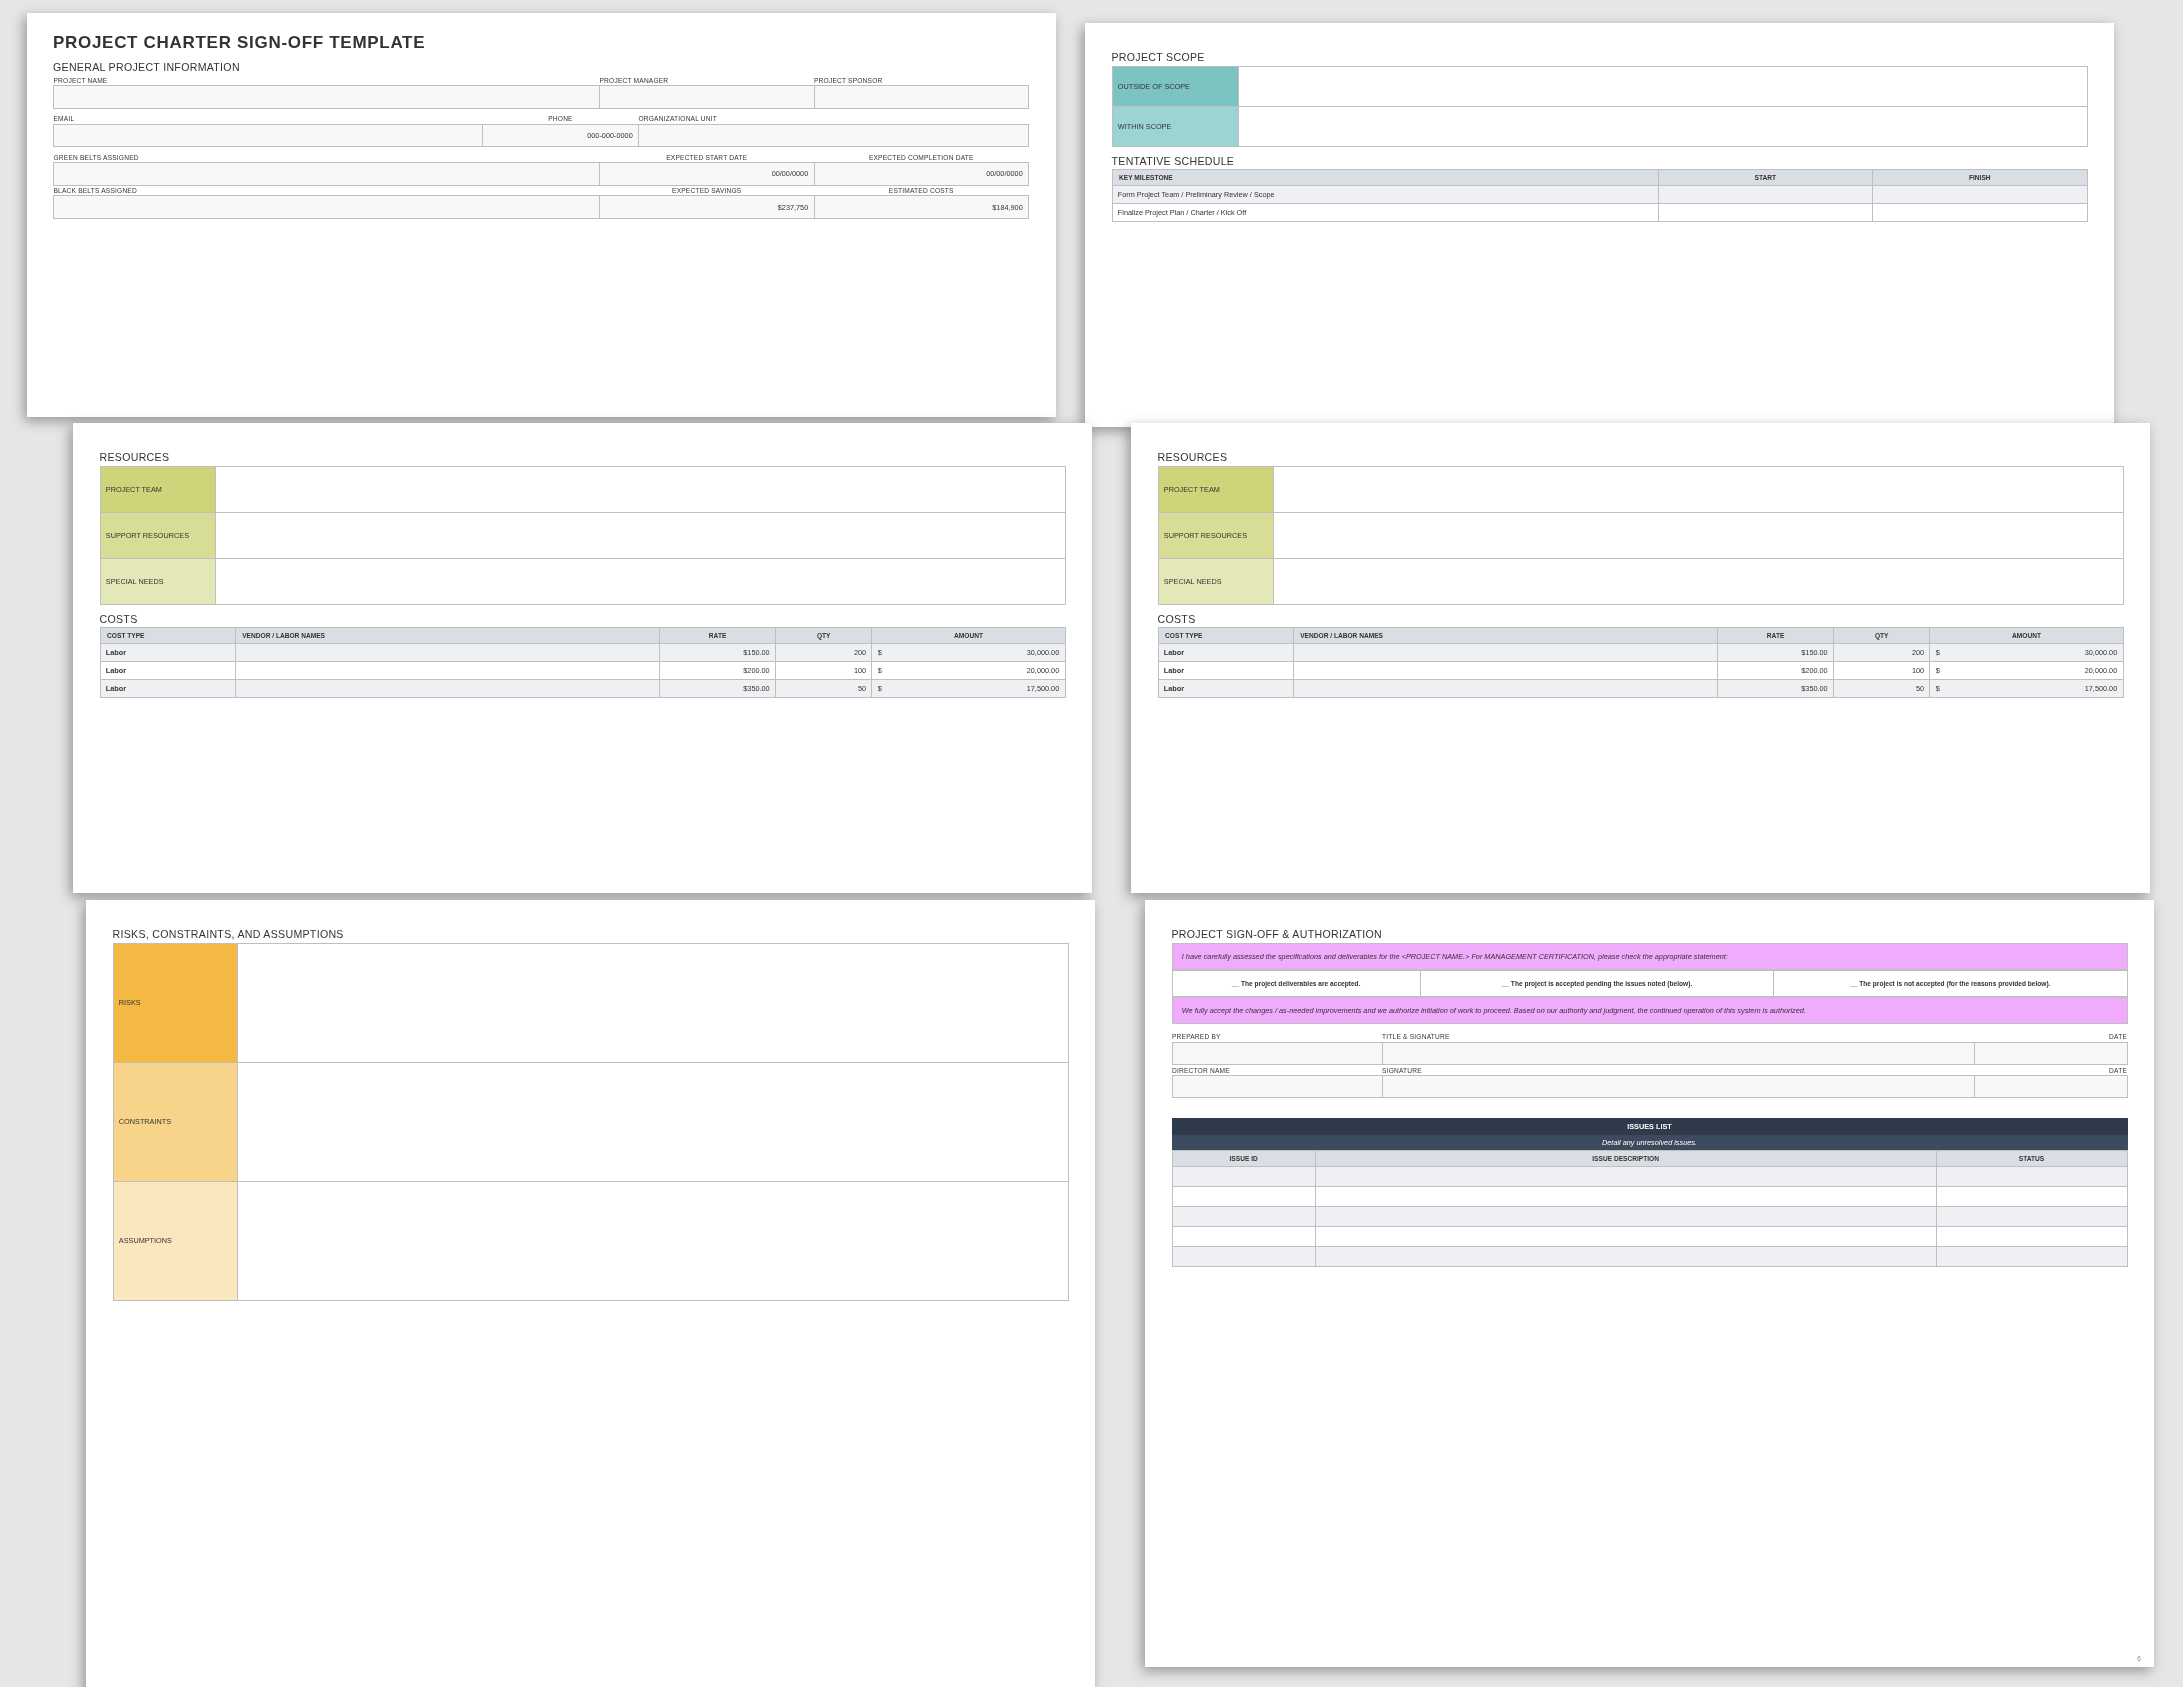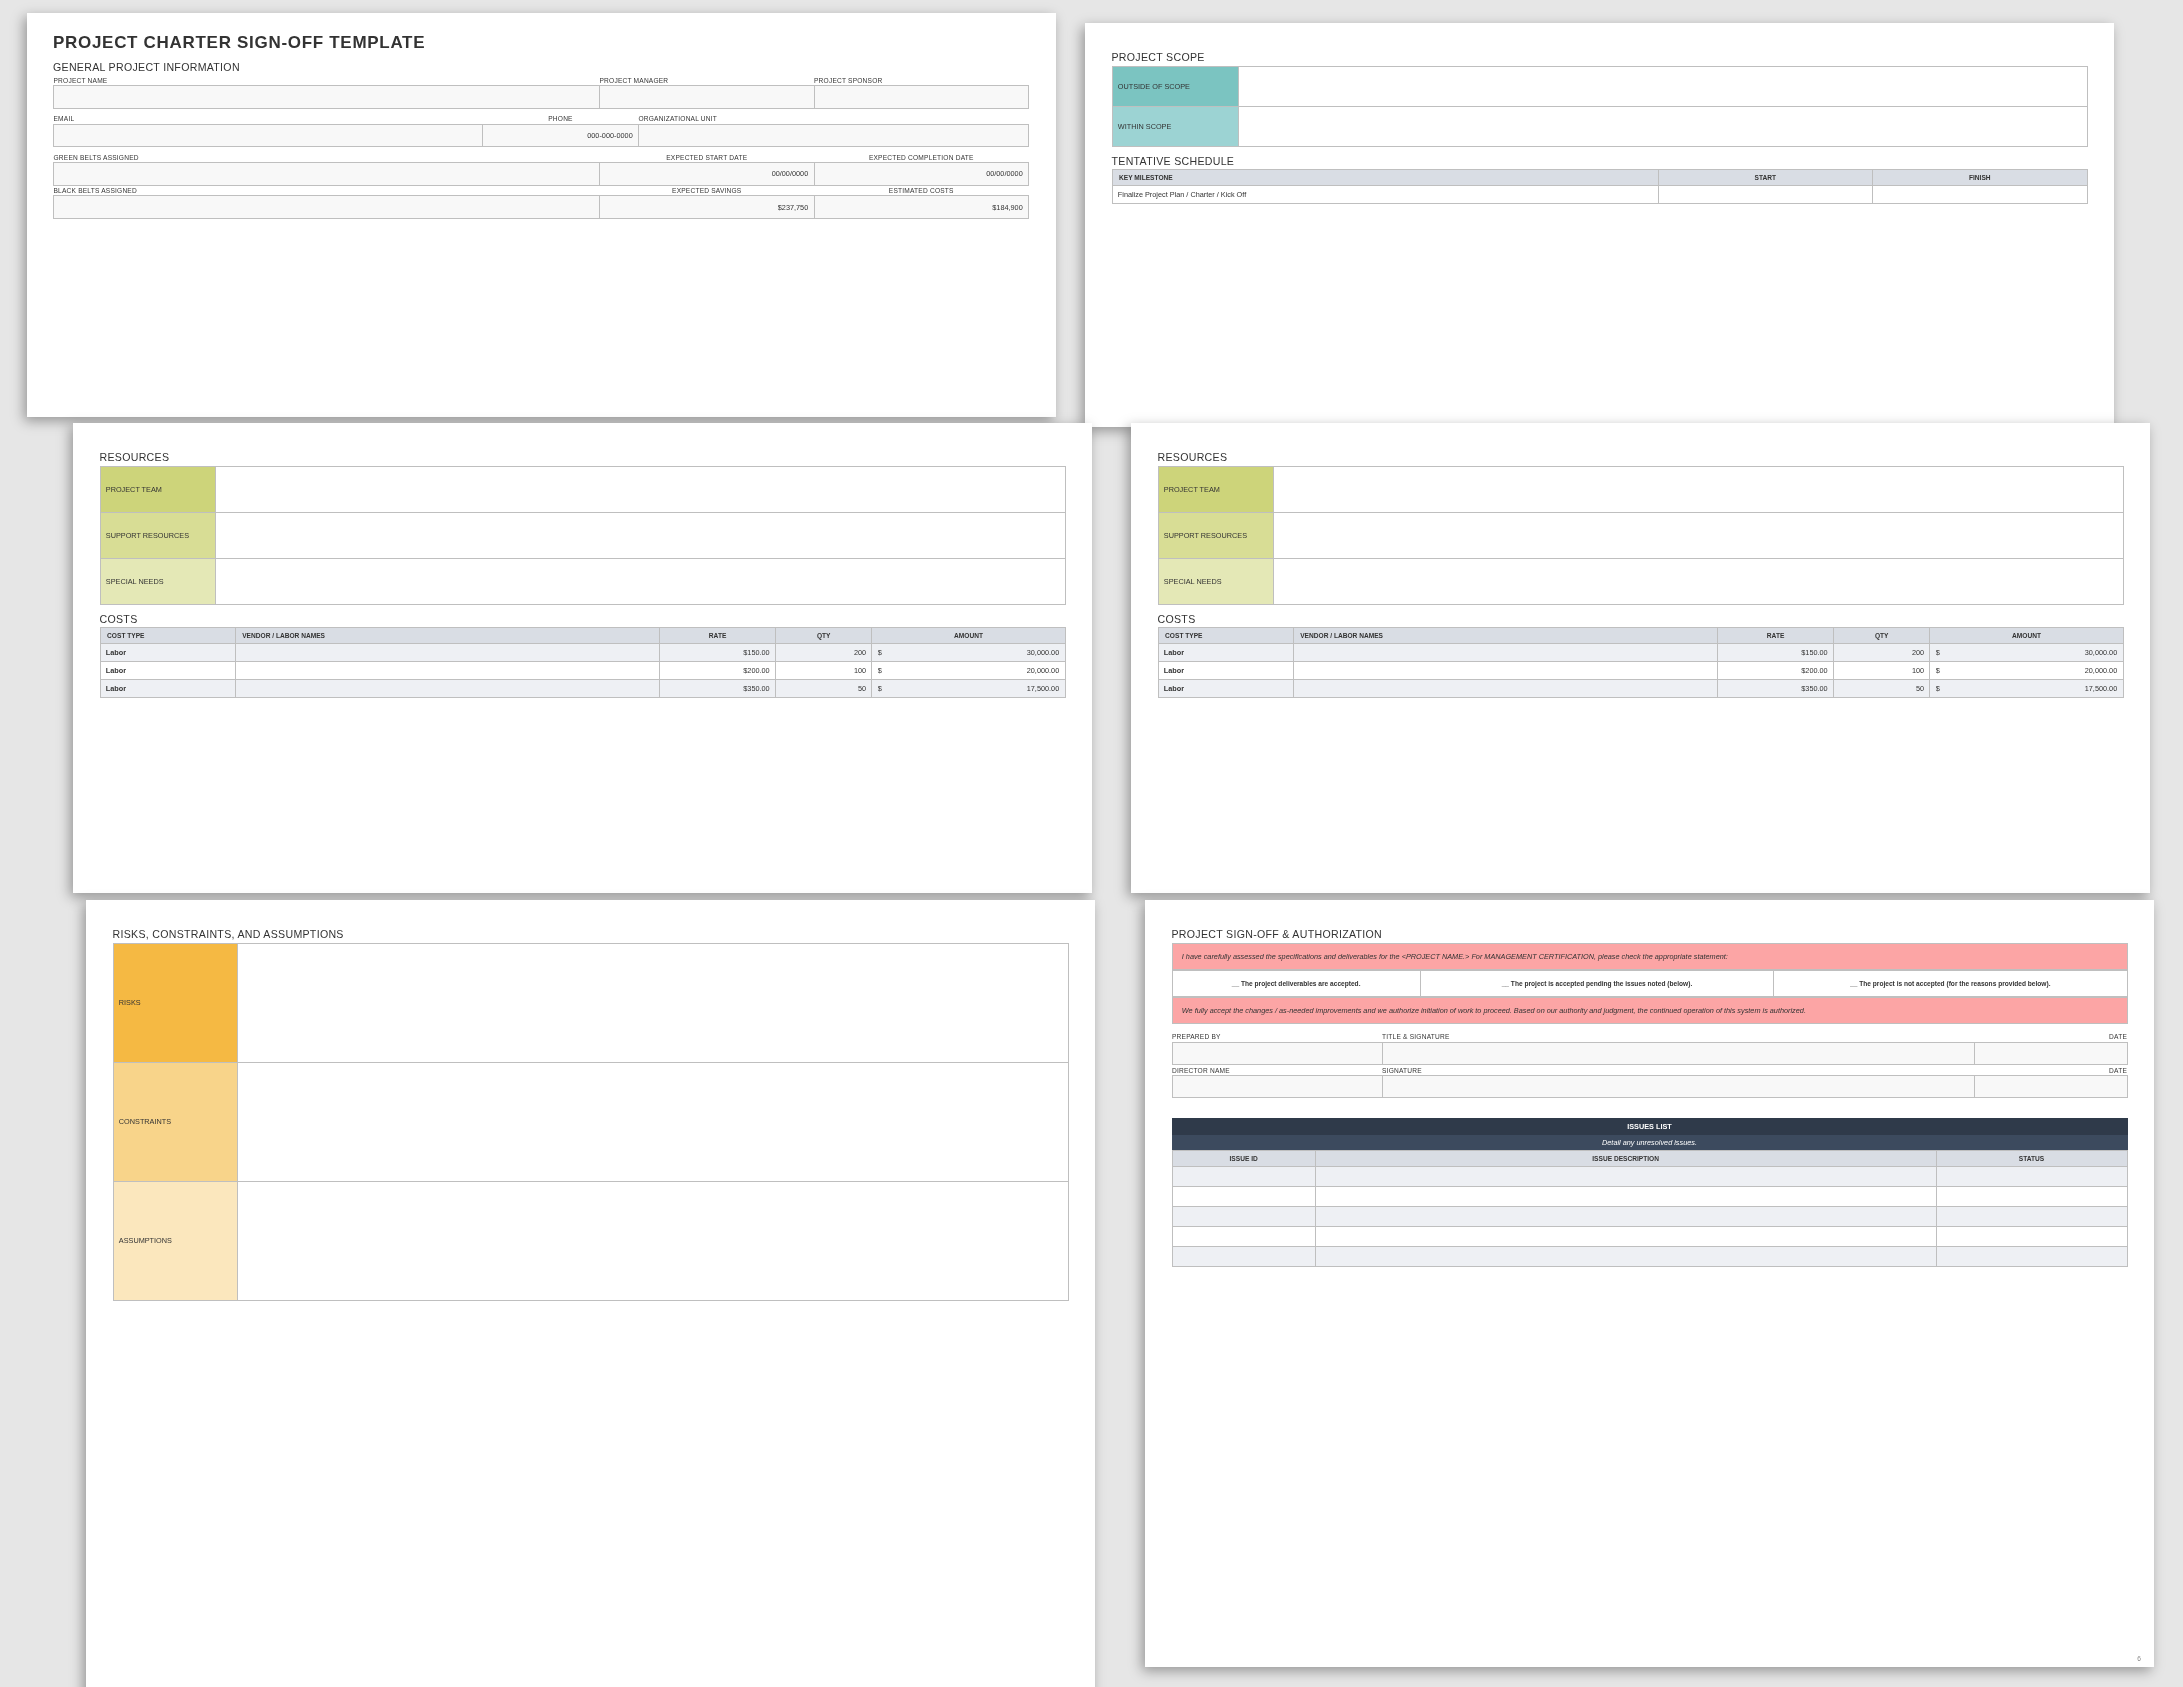--- a/index.html
+++ b/index.html
@@ -33,21 +33,21 @@
   .centered { text-align: right; }
   .hdr-teal { background: #9cd3d3; font-size: 7.3px; font-weight: 400; padding: 6.6px 5.3px; }
   .hdr-olive { background: #cdd47a; font-size: 7.3px; font-weight: 400; padding: 6.6px 5.3px; }
   .hdr-orange { background: #f5b943; font-size: 7.3px; font-weight: 400; padding: 12px 5.3px; }
   .hdr-orange2 { background: #f8d48a; }
   .hdr-orange3 { background: #fbe7bd; }
   .row-alt { background: #eef0f4; }
   .bold { font-weight: 700; }
   .darkbar { background: #2f3a4a; color: #fff; font-weight: 700; text-align: center; padding: 4px; }
   .darkbar2 { background: #3c4a5e; color: #fff; font-style: italic; font-weight: 400; text-align: center; padding: 2.6px; }
-  .signoff-box { background: #fca5a5; border: 0.7px solid #bfbfbf; padding: 8px 9.3px; font-style: italic; font-size: 7.3px; }
+  .signoff-box { background: #f0abfc; border: 0.7px solid #bfbfbf; padding: 8px 9.3px; font-style: italic; font-size: 7.3px; }
   .check-row td { text-align: center; font-size: 6.6px; padding: 9.3px 5.3px; }
   .page-num { position: absolute; right: 13.2px; bottom: 5.3px; font-size: 6.6px; color: #888; }
 </style>
 </head>
 <body>
 
 <div class="page" style="left:26.5px; top:13.2px; width:1029px; height:404px;">
   <h1>PROJECT CHARTER SIGN-OFF TEMPLATE</h1>
   <h2>GENERAL PROJECT INFORMATION</h2>
   <table>
@@ -118,20 +118,25 @@
     </tr>
   </tbody>
     </table>
   <h2>TENTATIVE SCHEDULE</h2>
   <table>
     <tbody>
         <tr>
       <th style="width:56%;text-align:left;padding-left:6.6px">KEY MILESTONE</th>
       <th style="width:22%">START</th>
       <th style="width:22%">FINISH</th>
+    </tr>
+    <tr class="row-alt">
+      <td>Form Project Team / Preliminary Review / Scope</td>
+      <td></td>
+      <td></td>
     </tr>
     <tr>
       <td>Finalize Project Plan / Charter / Kick Off</td>
       <td></td>
       <td></td>
     </tr>
   </tbody>
     </table>
 </div>
 

